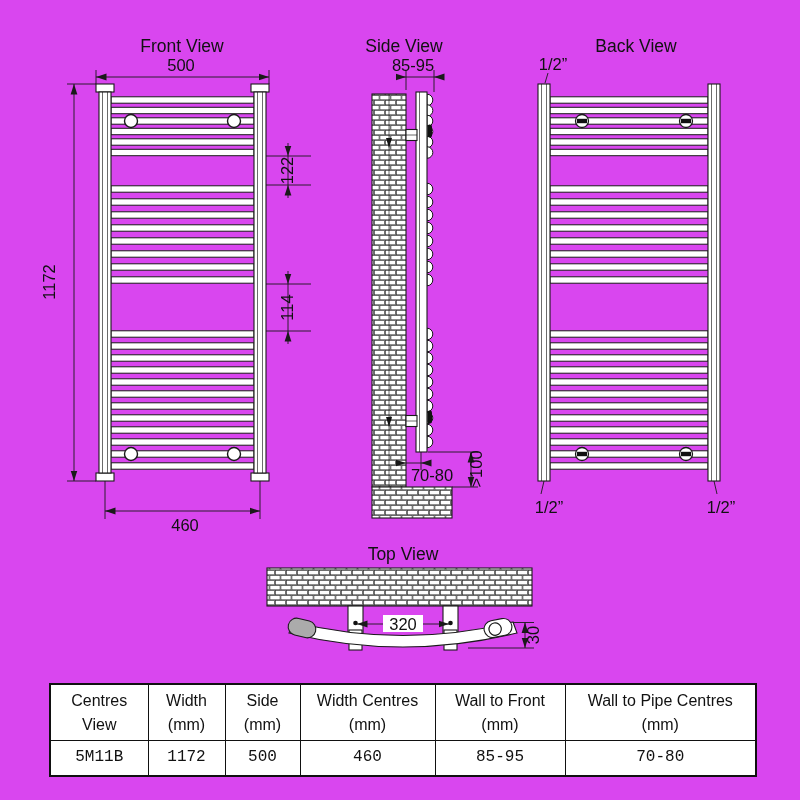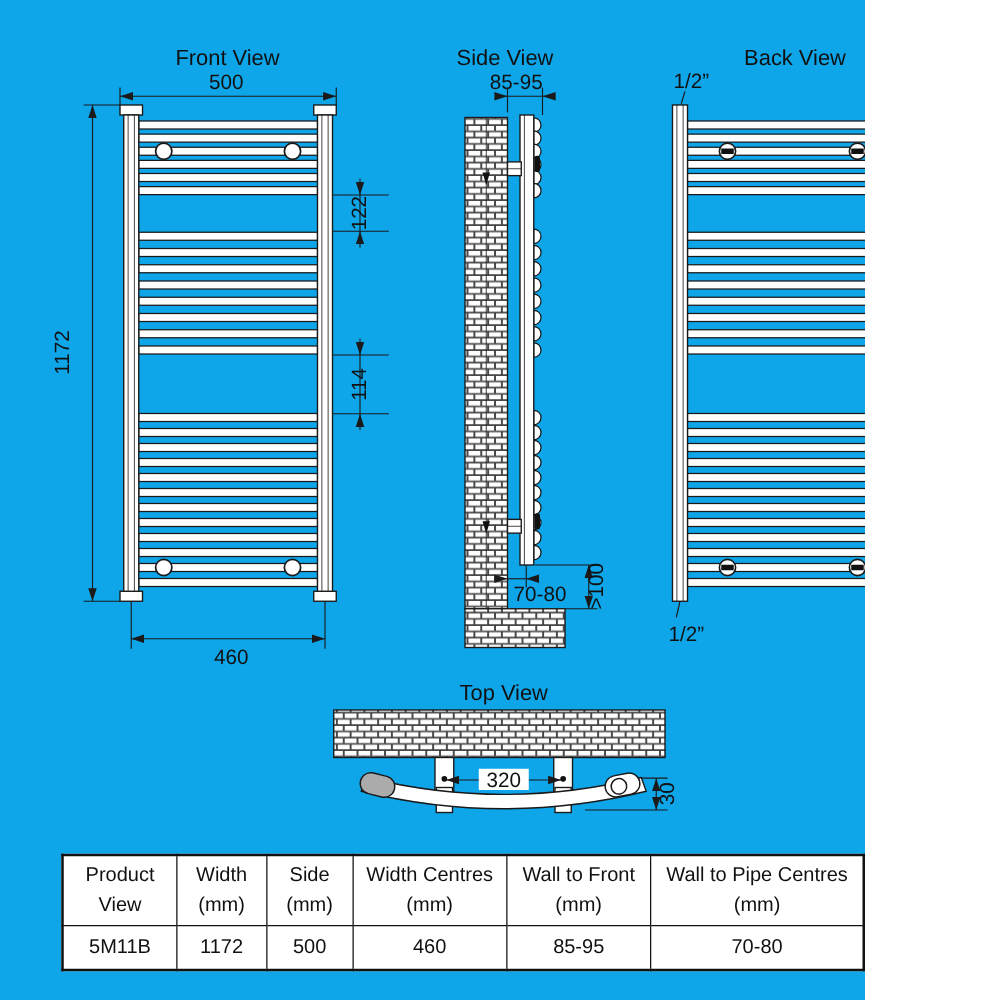--- a/index.html
+++ b/index.html
@@ -1,34 +1,34 @@
 <!DOCTYPE html>
 <html><head>
 <meta charset="utf-8">
 <style>
   html,body{margin:0;padding:0;background:#fff;}
-  #page{position:relative;width:692px;height:800px;background:#0ea5e9;overflow:hidden;
+  #page{position:relative;width:800px;height:800px;background:#d946ef;overflow:hidden;
         font-family:"Liberation Sans","DejaVu Sans",sans-serif;}
   svg{position:absolute;left:0;top:0;}
   svg text{font-family:"Liberation Sans","DejaVu Sans",sans-serif;fill:#111;}
   .t-title{font-size:17.5px;text-anchor:middle;}
   .t-dim{font-size:16.5px;text-anchor:middle;}
   .bar{fill:#fff;stroke:#1a1a1a;stroke-width:1;}
   .bump{fill:#fff;stroke:#1a1a1a;stroke-width:1;}
   .ol{fill:#fff;stroke:#1a1a1a;stroke-width:1.1;}
   .thin{stroke:#1a1a1a;stroke-width:0.65;fill:none;}
   .dim{stroke:#1a1a1a;stroke-width:0.9;fill:none;}
   .dk{fill:#111;}
   
   #spec{position:absolute;left:49px;top:683px;border-collapse:collapse;table-layout:fixed;
         border:2px solid #111;background:#fff;}
   #spec td{border:1px solid #111;text-align:center;vertical-align:middle;padding:0;
            font-size:16px;color:#111;line-height:1.45;}
   #spec tr.hdr td{height:55px;}
-  #spec tr.val td{height:34px;}
+  #spec tr.val td{height:34px;font-family:Liberation Mono, monospace;}
 </style>
 </head>
 <body>
 
 <div id="page">
 
 <svg width="800" height="675" viewBox="0 0 800 675">
   <defs>
     <marker id="ah" orient="auto-start-reverse" markerUnits="userSpaceOnUse" markerWidth="11" markerHeight="8" refX="10.5" refY="4">
       <path d="M0,0.6 L10.5,4 L0,7.4 Z" fill="#1a1a1a"></path>
@@ -298,21 +298,21 @@
     <col style="width:98px">
         <col style="width:77px">
         <col style="width:75px">
     <col style="width:135px">
         <col style="width:130px">
         <col style="width:191px">
   </colgroup>
   <tbody>
         <tr class="hdr">
     <td>
-      <div>Product</div>
+      <div>Centres</div>
       <div>View</div>
     </td>
     <td>
       <div>Width</div>
       <div>(mm)</div>
     </td>
     <td>
       <div>Side</div>
       <div>(mm)</div>
     </td>

